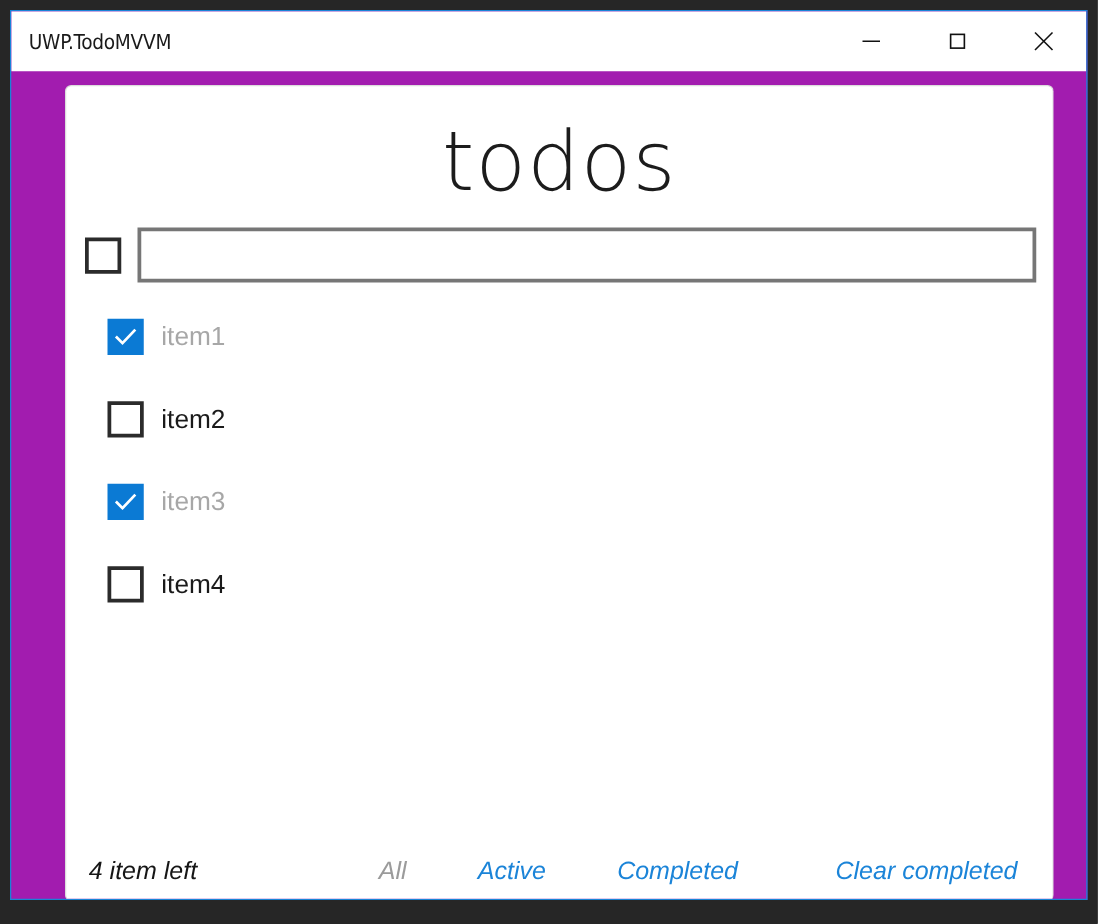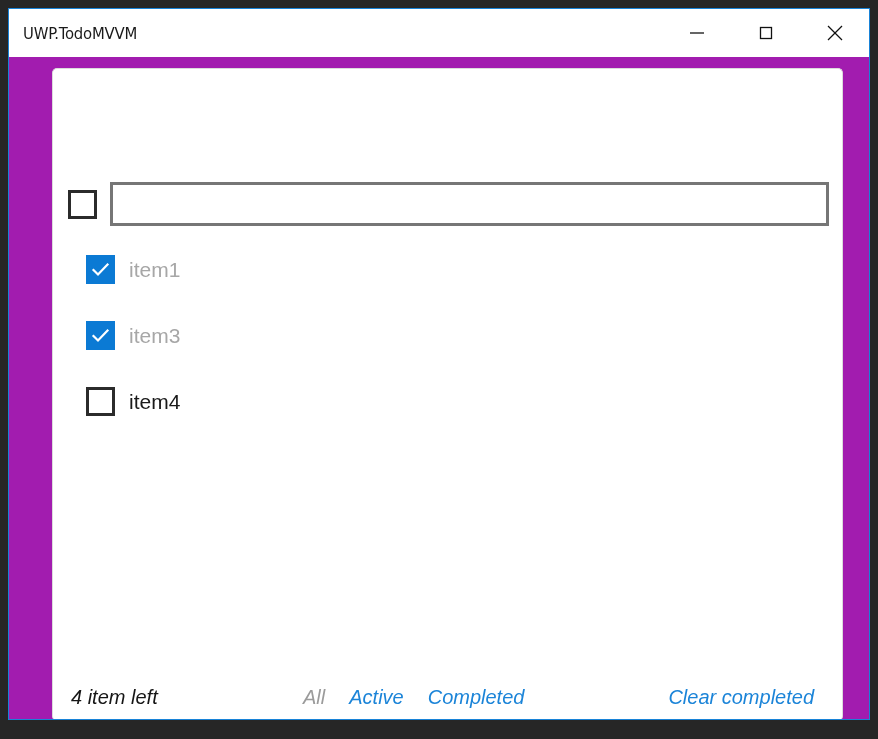--- a/index.html
+++ b/index.html
@@ -205,21 +205,21 @@
     color: #161616;
     font-family: "Liberation Sans", sans-serif;
     white-space: nowrap;
   }
   #filters {
     position: absolute;
     left: 250px;
     bottom: 12px;
     display: flex;
     align-items: baseline;
-    gap: 24px;
+    gap: 57px;
   }
   .filter-link {
     font-size: 20px;
     font-family: "Liberation Sans", sans-serif;
     color: #1b84d8;
     white-space: nowrap;
     cursor: default;
   }
   .filter-link.inactive { color: #9b9b9b; }
 
@@ -265,37 +265,44 @@
               <line x1="5" y1="5" x2="19" y2="19" stroke="#111111" stroke-width="1.3"></line>
               <line x1="19" y1="5" x2="5" y2="19" stroke="#111111" stroke-width="1.3"></line>
             </svg>
           </span>
         </button>
       </div>
     </div>
 
     <div id="todo-card">
 
+      <h1 id="todos-heading">todos</h1>
 
       <div id="new-todo-row">
         <div id="toggle-all-checkbox"></div>
         <input id="new-todo-input" type="text" placeholder="" style="">
       </div>
 
       <ul id="todo-list">
 
         <li class="todo-item">
           <span class="todo-check checked">
             <svg width="21" height="21" viewBox="0 0 21 21">
               <polyline points="3.5,11 8,15.5 17.5,5.5" fill="none" stroke="#ffffff" stroke-width="2.2" stroke-linecap="square" stroke-linejoin="miter"></polyline>
             </svg>
           </span>
           <span class="todo-label done">item1</span>
         </li>
 
+        <li class="todo-item">
+          <span class="todo-check unchecked">
+            
+          </span>
+          <span class="todo-label">item2</span>
+        </li>
 
         <li class="todo-item">
           <span class="todo-check checked">
             <svg width="21" height="21" viewBox="0 0 21 21">
               <polyline points="3.5,11 8,15.5 17.5,5.5" fill="none" stroke="#ffffff" stroke-width="2.2" stroke-linecap="square" stroke-linejoin="miter"></polyline>
             </svg>
           </span>
           <span class="todo-label done">item3</span>
         </li>
 

